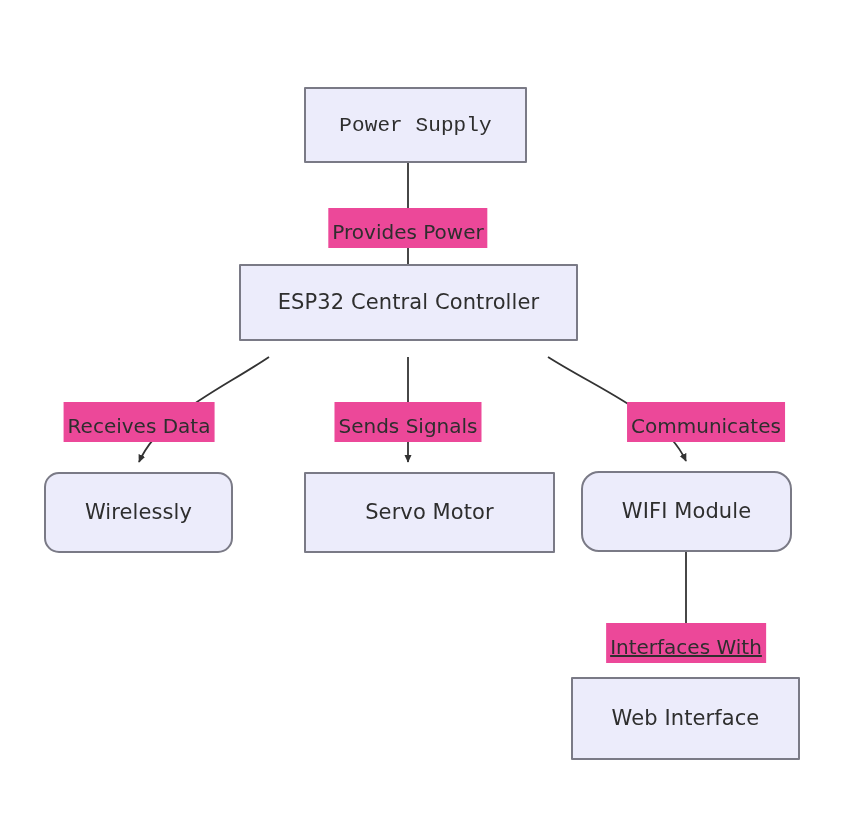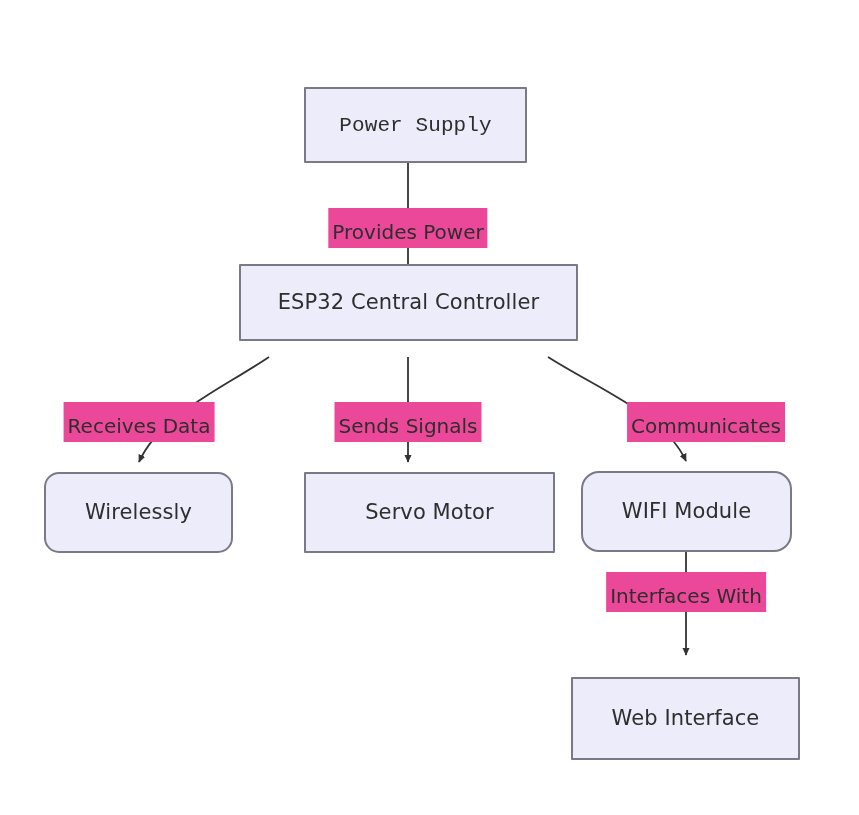--- a/index.html
+++ b/index.html
@@ -105,15 +105,15 @@
   </div>
 
   <div class="edge-label" style="left:408px; top:208px;">Provides Power</div>
 
   <div class="edge-label" style="left:139px; top:402px;">Receives Data</div>
 
   <div class="edge-label" style="left:408px; top:402px;">Sends Signals</div>
 
   <div class="edge-label" style="left:686px; top:402px;margin-left:20px;">Communicates</div>
 
-  <div class="edge-label" style="left:686px; top:572px;">Interfaces With</div>
+  <div class="edge-label" style="left:686px; top:623px;text-decoration:underline;">Interfaces With</div>
 
 </div>
 
 </body></html>

